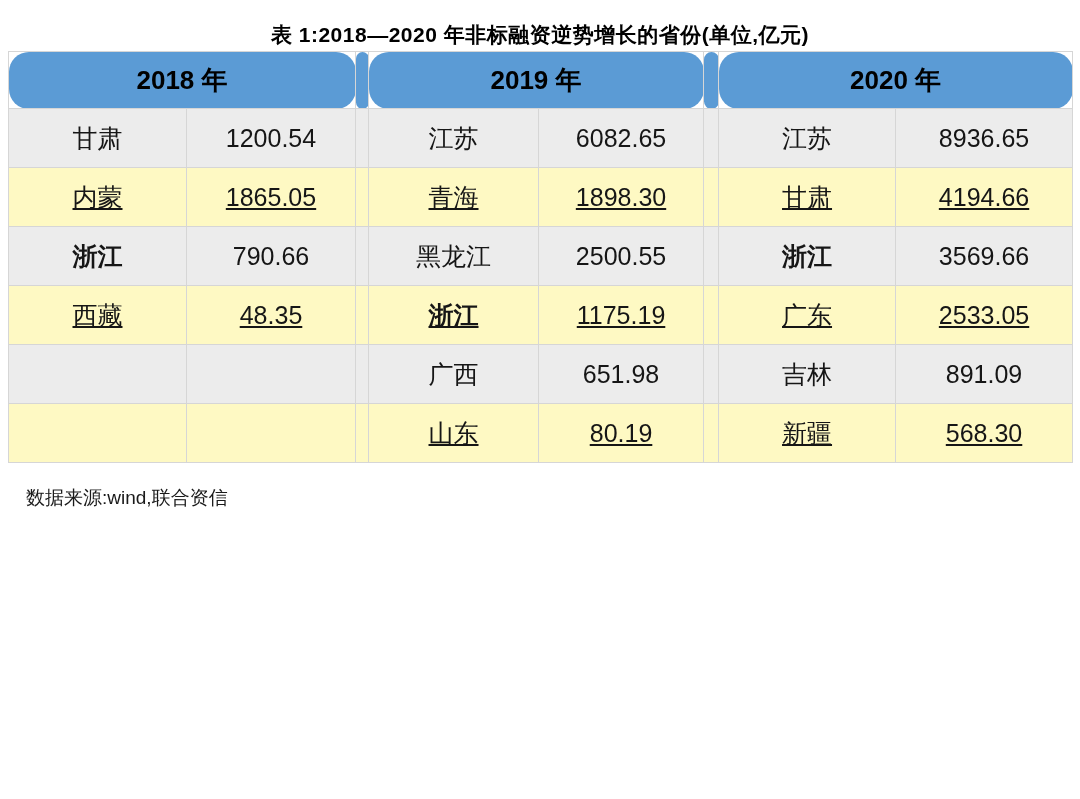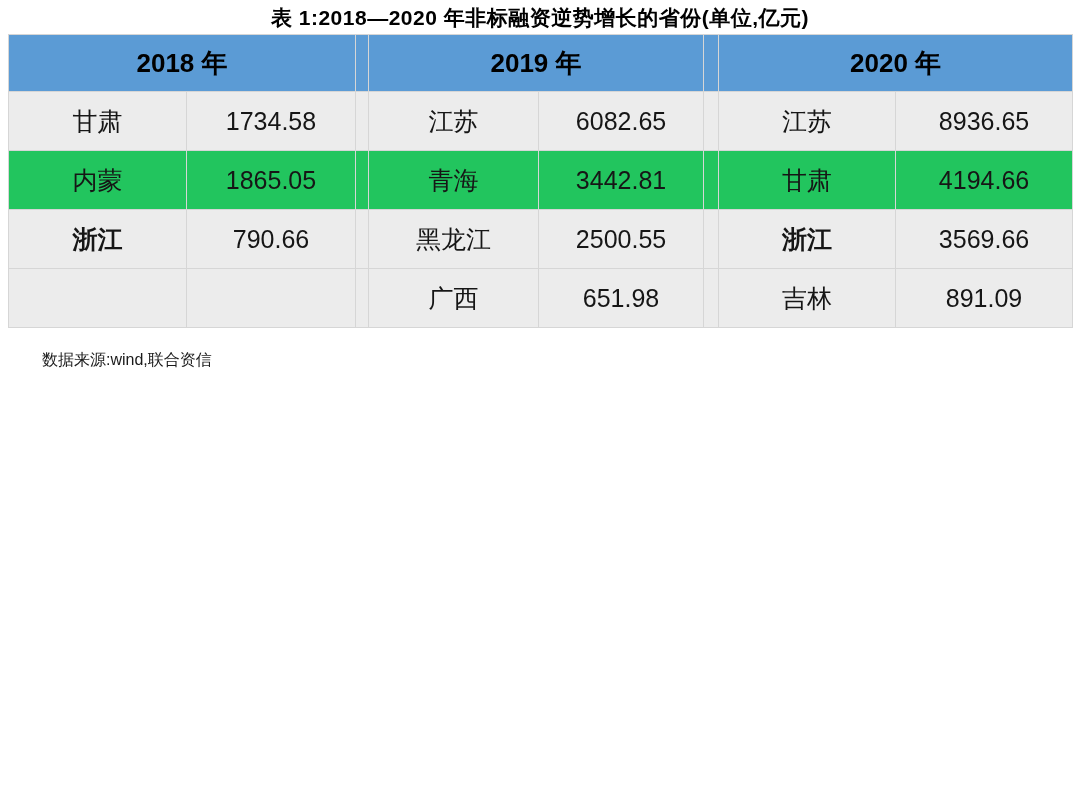--- a/index.html
+++ b/index.html
@@ -14,21 +14,21 @@
     height: 799px;
     background: #ffffff;
     overflow: hidden;
   }
   .title {
     text-align: center;
     font-size: 21px;
     font-weight: bold;
     color: #000000;
     line-height: 30px;
-    padding-top: 3px;
+    padding-top: 20px;
     height: 31px;
     letter-spacing: 0.5px;
   }
   table.datatable {
     border-collapse: collapse;
     table-layout: fixed;
     margin-left: 8px;
     width: 1064px;
     border: 1px solid #bdbdbd;
   }
@@ -43,28 +43,29 @@
   thead td {
     background: #5B9BD5;
     font-weight: bold;
     font-size: 26px;
     color: #000000;
     height: 56px;
     border-left: 1px solid #84aed9;
     border-right: 1px solid #84aed9;
     border-top: 1px solid #b5b5b5;
     border-bottom: 2px solid #a8a8a8;
+    border-radius: 20px;
   }
   tbody td { height: 58px; font-size: 25px; color: #161616; }
   tr.stripe td { background: #ECECEC; }
-  tr.plain td  { background: #22c55e; }
+  tr.plain td  { background: #fef9c3; text-decoration: underline; }
   td.bold { font-weight: bold; }
   .source {
-    margin: 22px 0 0 42px;
-    font-size: 16px;
+    margin: 22px 0 0 26px;
+    font-size: 19px;
     color: #1a1a1a;
   }
 </style>
 </head>
 <body>
 
 <div class="page">
 
   <div class="title">表 1:2018—2020 年非标融资逆势增长的省份(单位,亿元)</div>
 
@@ -84,56 +85,76 @@
         <td colspan="2">2018 年</td>
         <td></td>
         <td colspan="2">2019 年</td>
         <td></td>
         <td colspan="2">2020 年</td>
       </tr>
     </thead>
     <tbody>
       <tr class="stripe">
         <td class="prov">甘肃</td>
-        <td class="val">1734.58</td>
+        <td class="val">1200.54</td>
         <td class="spacer"></td>
         <td class="prov">江苏</td>
         <td class="val">6082.65</td>
         <td class="spacer"></td>
         <td class="prov">江苏</td>
         <td class="val">8936.65</td>
       </tr>
       <tr class="plain">
         <td class="prov">内蒙</td>
         <td class="val">1865.05</td>
         <td class="spacer"></td>
         <td class="prov">青海</td>
-        <td class="val">3442.81</td>
+        <td class="val">1898.30</td>
         <td class="spacer"></td>
         <td class="prov">甘肃</td>
         <td class="val">4194.66</td>
       </tr>
       <tr class="stripe">
         <td class="prov bold">浙江</td>
         <td class="val">790.66</td>
         <td class="spacer"></td>
         <td class="prov">黑龙江</td>
         <td class="val">2500.55</td>
         <td class="spacer"></td>
         <td class="prov bold">浙江</td>
         <td class="val">3569.66</td>
       </tr>
+      <tr class="plain">
+        <td class="prov">西藏</td>
+        <td class="val">48.35</td>
+        <td class="spacer"></td>
+        <td class="prov bold">浙江</td>
+        <td class="val">1175.19</td>
+        <td class="spacer"></td>
+        <td class="prov">广东</td>
+        <td class="val">2533.05</td>
+      </tr>
       <tr class="stripe">
         <td class="prov"></td>
         <td class="val"></td>
         <td class="spacer"></td>
         <td class="prov">广西</td>
         <td class="val">651.98</td>
         <td class="spacer"></td>
         <td class="prov">吉林</td>
         <td class="val">891.09</td>
       </tr>
+      <tr class="plain">
+        <td class="prov"></td>
+        <td class="val"></td>
+        <td class="spacer"></td>
+        <td class="prov">山东</td>
+        <td class="val">80.19</td>
+        <td class="spacer"></td>
+        <td class="prov">新疆</td>
+        <td class="val">568.30</td>
+      </tr>
     </tbody>
   </table>
 
   <div class="source">数据来源:wind,联合资信</div>
 
 </div>
 
 </body></html>

